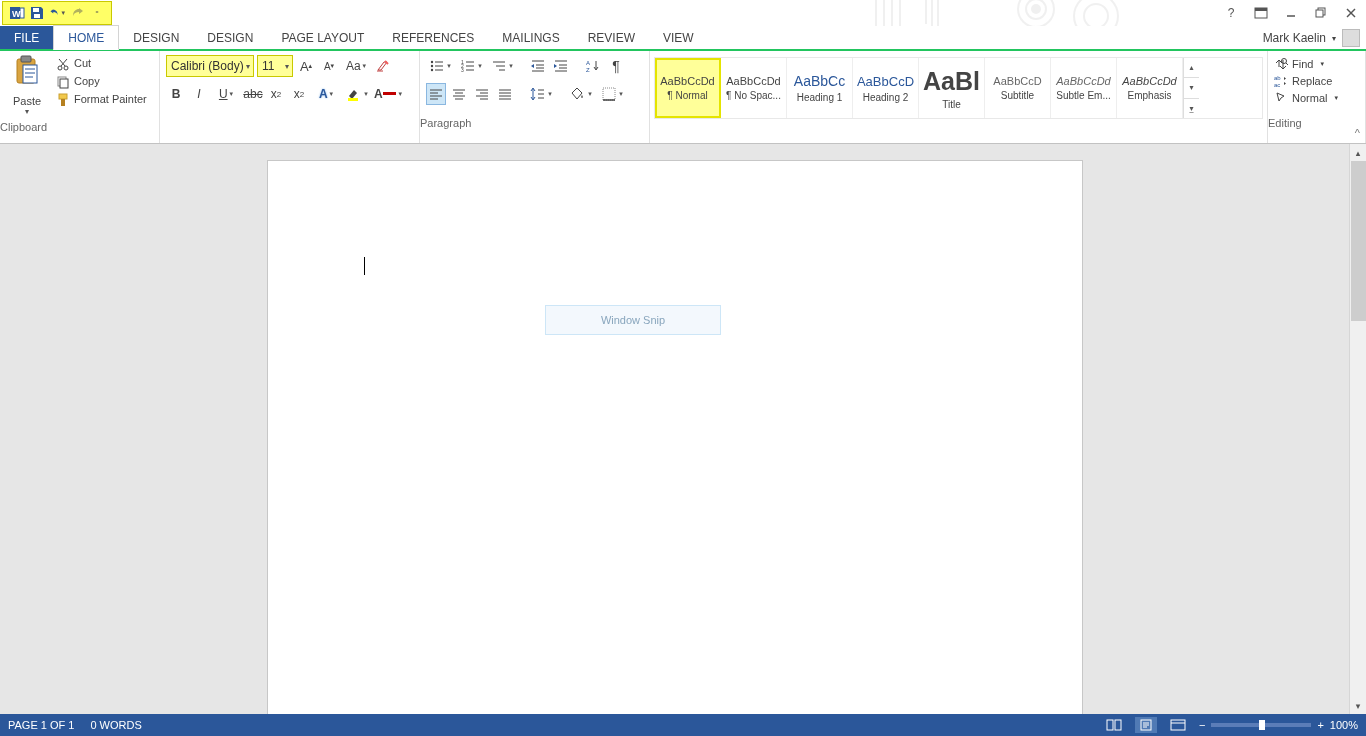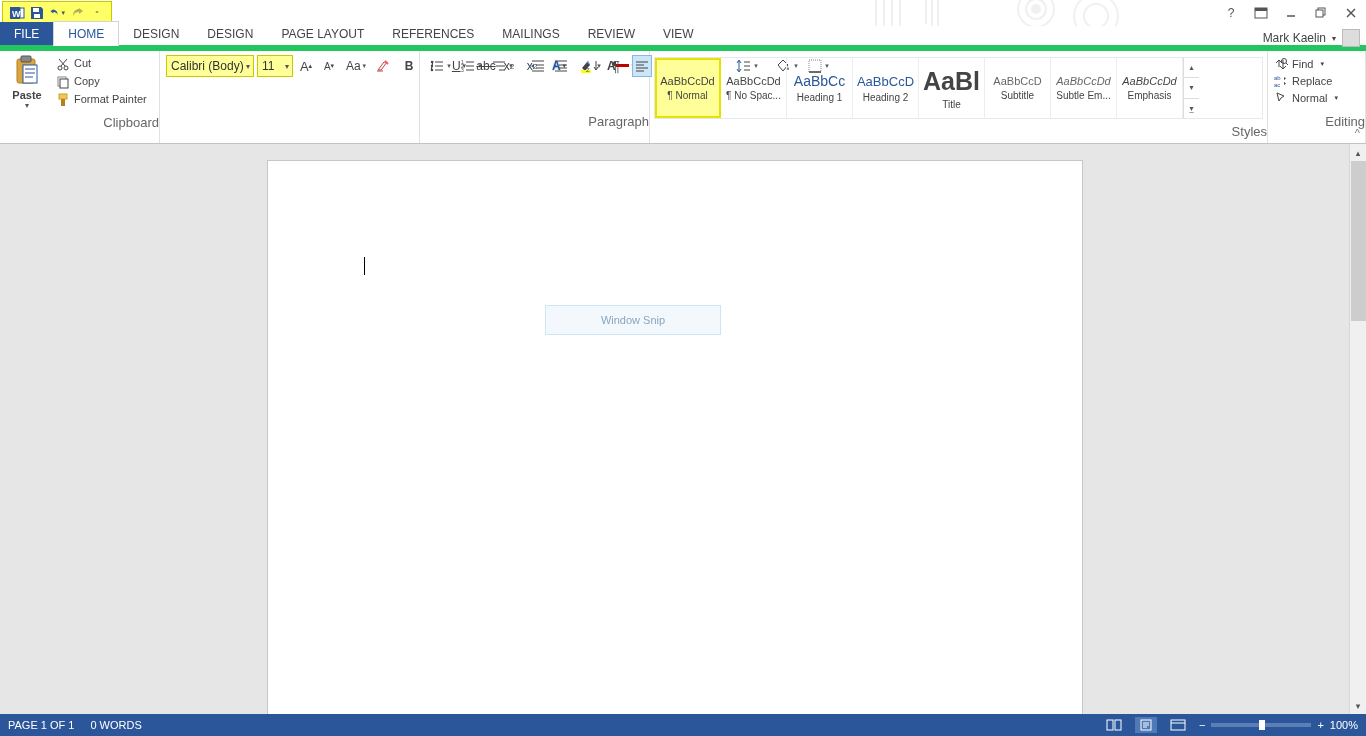--- a/index.html
+++ b/index.html
@@ -9,46 +9,46 @@
 .title-bar { height: 26px; background: #fff; position: relative; display: flex; align-items: center; }
 .qat { display: flex; align-items: center; gap: 4px; padding: 0 6px; height: 24px; background: #ffff66; border: 1px solid #c9c900; position: absolute; left: 2px; top: 1px; }
 .qat .ico { width: 16px; height: 16px; display: flex; align-items: center; justify-content: center; font-size: 13px; color: #1a5aa8; cursor: pointer; }
 .title-center { position: absolute; left: 0; right: 0; text-align: center; font-size: 12px; color: #444; }
 .title-right { position: absolute; right: 4px; display: flex; align-items: center; gap: 8px; }
 .title-right .winctl { width: 22px; height: 22px; display: flex; align-items: center; justify-content: center; font-size: 12px; color: #555; cursor: pointer; }
 .bgdeco { position: absolute; right: 200px; top: -6px; width: 300px; height: 60px; opacity: 0.12; pointer-events: none; }
 .bgdeco svg { width: 100%; height: 100%; }
 
 
-.tabstrip { height: 25px; background: #fff; display: flex; align-items: flex-end; position: relative; border-bottom: 6px solid #22c55e; }
+.tabstrip { height: 25px; background: #fff; display: flex; align-items: flex-end; position: relative; border-bottom: 2px solid #22c55e; }
 .tab { padding: 5px 14px 4px; font-size: 12px; color: #444; cursor: pointer; }
 .tab.file { background: #2b579a; color: #fff; }
 .tab.active { border: 1px solid #d4d4d4; border-bottom: 1px solid #fff; margin-bottom: -1px; color: #2b579a; background: #fff; }
 .user-area { position: absolute; right: 6px; top: 3px; display: flex; align-items: center; gap: 6px; font-size: 12px; color: #444; }
 .user-avatar { width: 18px; height: 18px; background: #ddd; border: 1px solid #bbb; }
 
 
 .ribbon { height: 93px; background: #fff; border-bottom: 1px solid #c2c2c2; display: flex; position: relative; }
 .group { border-right: 1px solid #e1e1e1; display: flex; flex-direction: column; justify-content: space-between; position: relative; }
 .group-body { display: flex; align-items: flex-start; padding: 4px 6px; flex: 1; }
-.group-label { font-size: 13px; color: #666; text-align: right; padding: 1px 0 14px; position: relative; }
+.group-label { font-size: 11px; color: #666; text-align: left; padding: 1px 0 14px; position: relative; }
 
 
 .clipboard { width: 160px; }
 .paste-btn { display: flex; flex-direction: column; align-items: center; width: 42px; cursor: pointer; }
 .paste-ico { width: 28px; height: 32px; }
-.paste-lbl { font-size: 11px; color: #444; margin-top: 2px; font-weight: bold; }
+.paste-lbl { font-size: 11px; color: #444; margin-top: 8px; }
 .paste-drop { font-size: 8px; color: #555; }
 .clip-stack { display: flex; flex-direction: column; gap: 4px; margin-left: 8px; margin-top: 2px; }
 .clip-item { display: flex; align-items: flex-start; gap: 4px; font-size: 11px; color: #444; cursor: pointer; }
 .clip-ico { width: 14px; height: 14px; }
 
 
 .fontgrp { width: 260px; }
-.font-rows { display: flex; flex-direction: row; gap: 6px; width: 100%; }
+.font-rows { display: flex; flex-direction: column; gap: 6px; width: 100%; }
 .font-row { display: flex; align-items: center; gap: 3px; }
 .font-combo { height: 22px; border: 1px solid #ababab; background: #fff; display: flex; align-items: center; font-size: 12px; color: #333; padding: 0 4px; position: relative; }
 .font-combo.hl { border: 1px solid #c9c900; background: #ffff99; }
 .font-name { width: 88px; }
 .font-size { width: 36px; }
 .combo-caret { position: absolute; right: 3px; font-size: 8px; color: #555; }
 .rb-btn { width: 20px; height: 22px; display: flex; align-items: center; justify-content: center; cursor: pointer; font-size: 12px; color: #444; }
 .rb-btn.wide { width: 28px; }
 .rb-btn .caret { font-size: 7px; margin-left: 2px; color: #555; }
 .rb-btn svg { width: 16px; height: 16px; }
@@ -475,21 +475,20 @@
             <span class="style-prev">AaBbCcDd</span>
             <span class="style-name">Emphasis</span>
           </div>
         <div class="gallery-scroll">
           <div>▴</div>
           <div>▾</div>
           <div>▾̲</div>
         </div>
       </div>
     </div>
-    <div class="group-label">Styles</div>
   </div>
 
   <div class="group editgrp">
     <div class="group-body">
       <div class="edit-stack">
         <div class="edit-item">
             <svg width="14" height="14" viewBox="0 0 14 14">
               <path d="M2 6l3-3 3 3m-3-3v7" stroke="#444" fill="none"></path>
               <path d="M9 9l3 3 3-3m-3 3V3" stroke="#444" fill="none" transform="translate(-3 0)"></path>
               <circle cx="10" cy="4" r="2.5" fill="none" stroke="#444"></circle>

